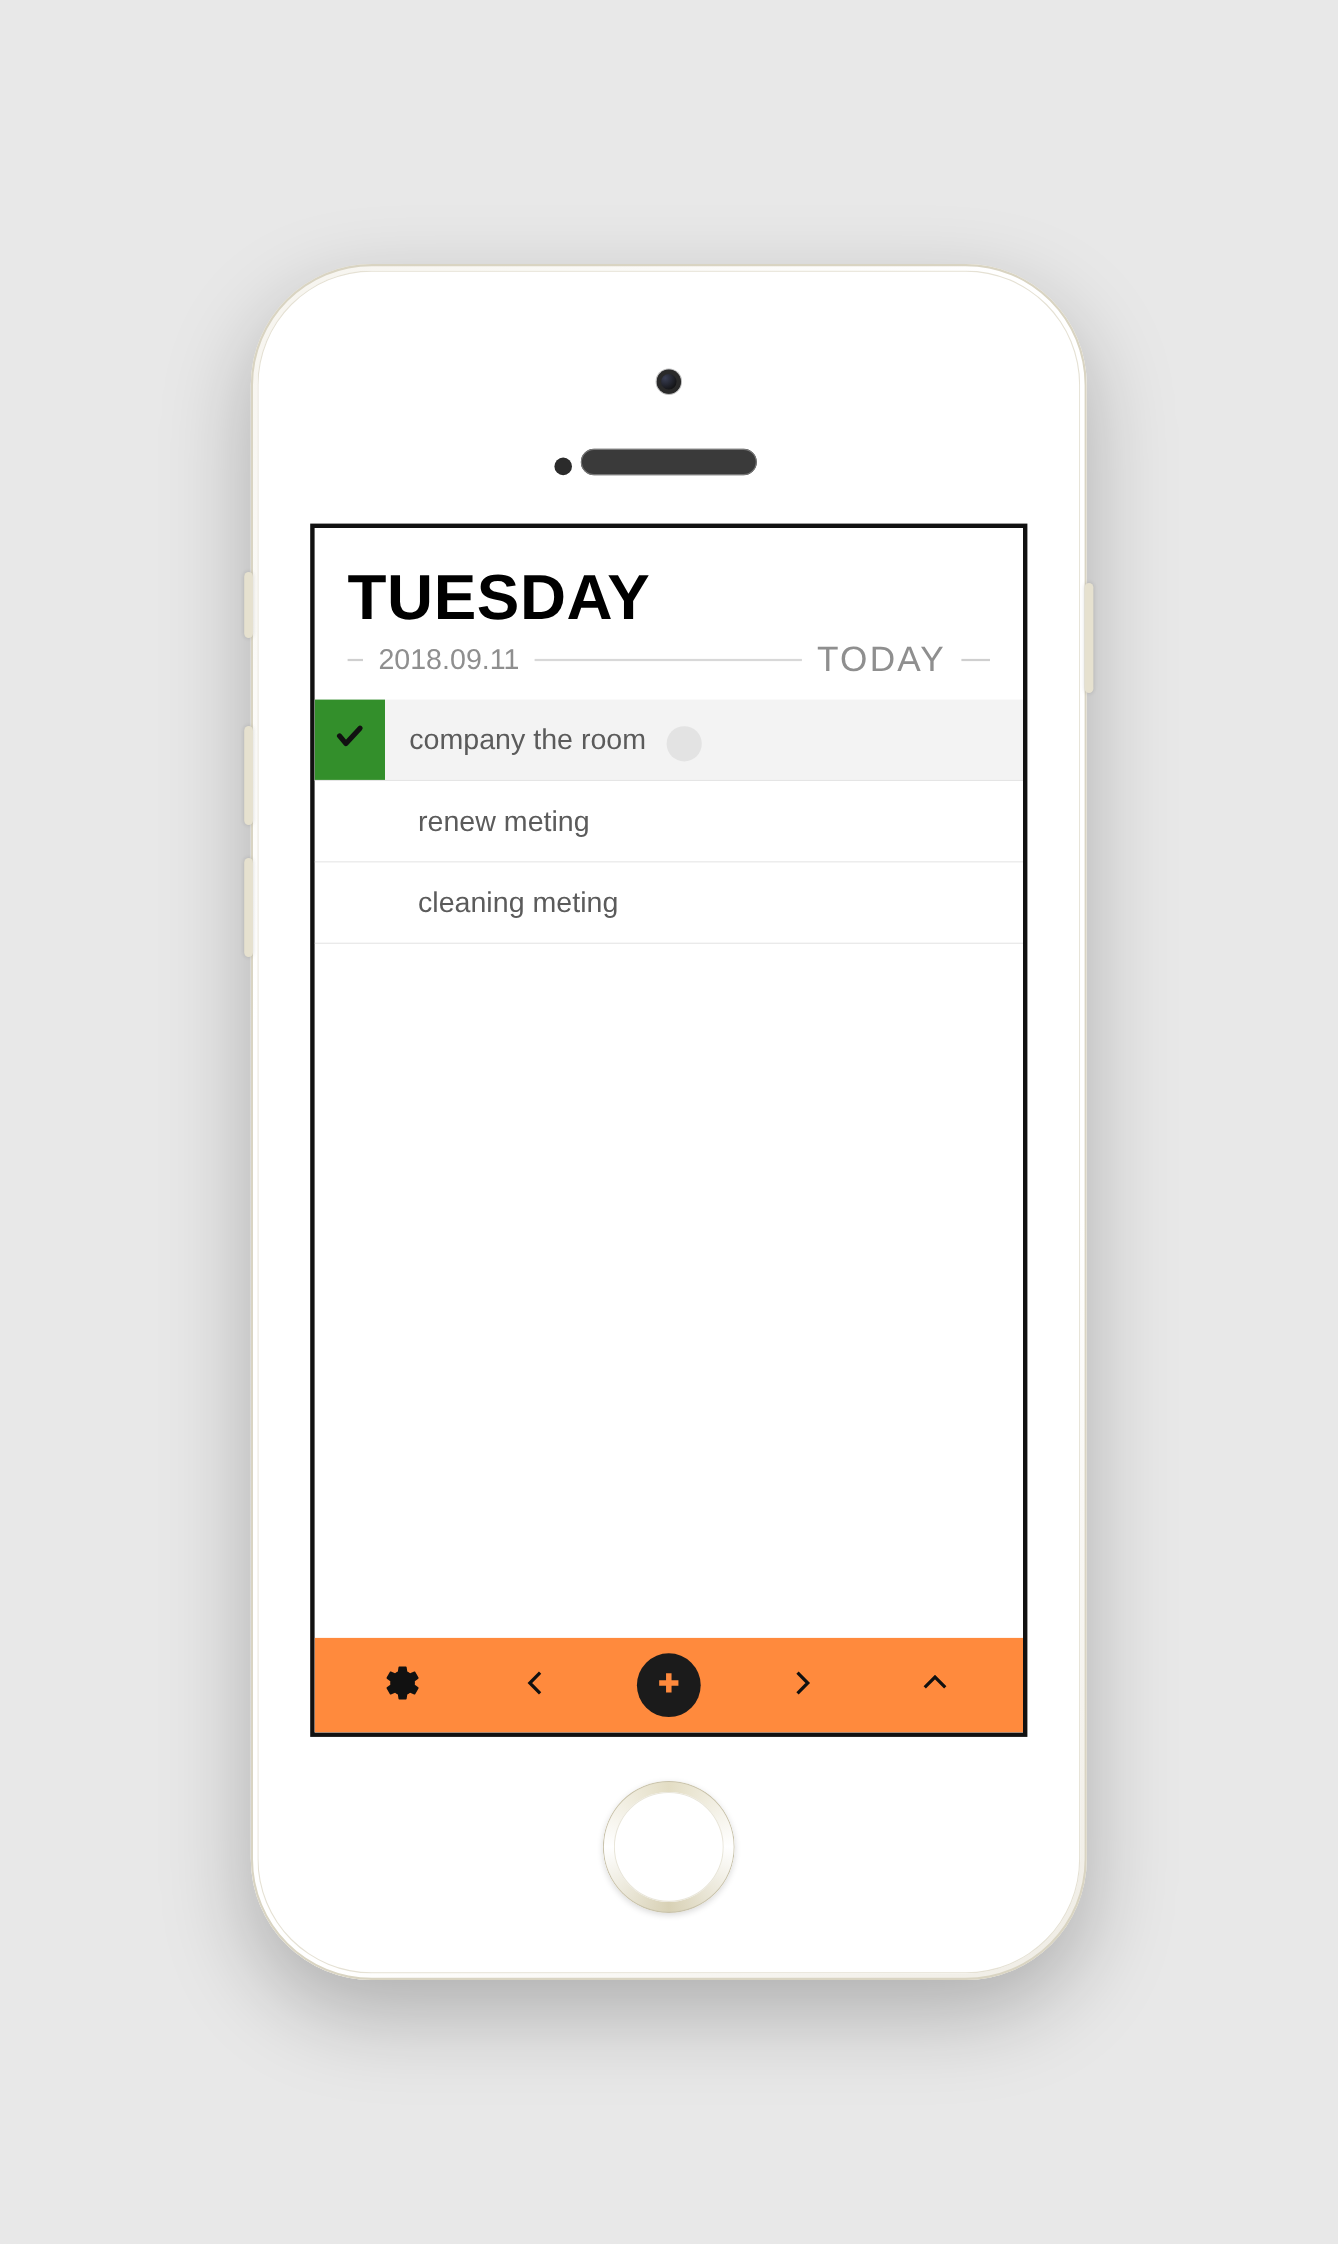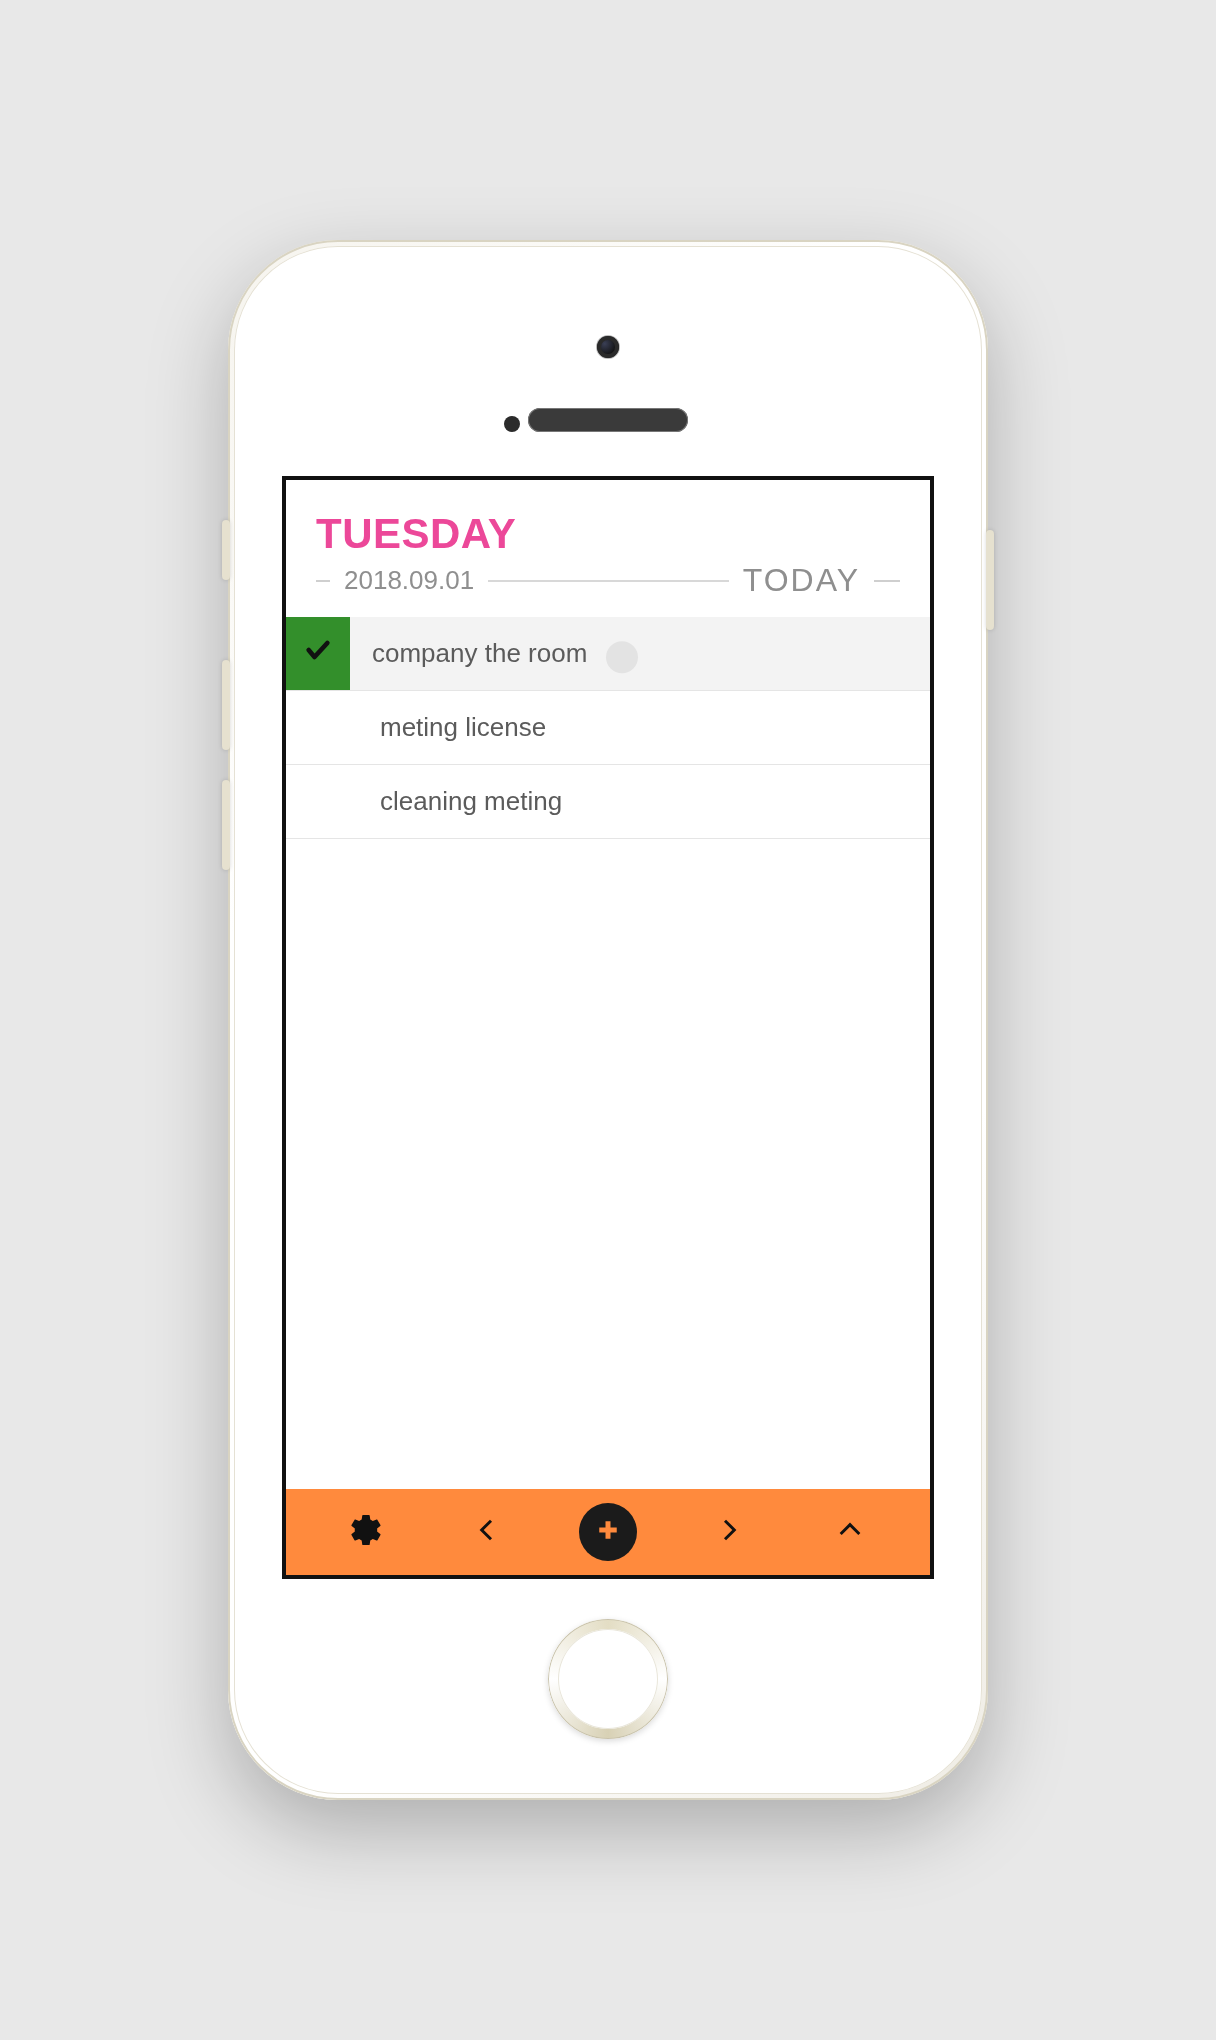--- a/index.html
+++ b/index.html
@@ -79,21 +79,21 @@
     top:230px; left:48px; right:48px; bottom:215px;
     border:4px solid #111;
     background:#ffffff;
     display:flex; flex-direction:column;
     overflow:hidden;
   }
 
   
   .header { padding: 30px 30px 0 30px; }
   .day-title {
-    font-size: 42px; font-weight: 800; letter-spacing: .5px; color:#ec4899;
+    font-size: 58px; font-weight: 800; letter-spacing: .5px; color:#000000;
     text-transform: uppercase;
   }
   .date-row {
     display:flex; align-items:center; gap:14px; margin-top:4px;
   }
   .date-row .dash { flex:0 0 14px; height:2px; background:#cfcfcf; }
   .date-text { font-size:26px; color:#8f8f8f; flex:0 0 auto; }
   .date-row .line { flex:1 1 auto; height:2px; background:#d8d8d8; }
   .today-text { font-size:32px; color:#8f8f8f; letter-spacing:2px; }
   .date-row .dash2 { flex:0 0 26px; height:2px; background:#cfcfcf; }
@@ -157,21 +157,21 @@
     <div class="cam"></div>
     <div class="prox"></div>
     <div class="speaker"></div>
 
     <div class="screen">
 
       <div class="header">
         <div class="day-title">TUESDAY</div>
         <div class="date-row">
           <span class="dash"></span>
-          <span class="date-text">2018.09.01</span>
+          <span class="date-text">2018.09.11</span>
           <span class="line"></span>
           <span class="today-text">TODAY</span>
           <span class="dash2"></span>
         </div>
       </div>
 
       <div class="list" id="task-list">
           <div class="task done">
             <div class="check-box">
               <span><svg viewBox="0 0 24 24" fill="none" stroke="#111" stroke-width="4" stroke-linecap="round" stroke-linejoin="round">
@@ -180,21 +180,21 @@
             </div>
             <div class="task-label">company the room</div>
             <div class="knob"></div>
           </div>
           <div class="task">
             <div class="check-box">
               <span><svg viewBox="0 0 24 24" fill="none" stroke="#111" stroke-width="4" stroke-linecap="round" stroke-linejoin="round">
                   <polyline points="4 12 9 18 20 6"></polyline>
                 </svg></span>
             </div>
-            <div class="task-label">meting license</div>
+            <div class="task-label">renew meting</div>
           </div>
           <div class="task">
             <div class="check-box">
               <span><svg viewBox="0 0 24 24" fill="none" stroke="#111" stroke-width="4" stroke-linecap="round" stroke-linejoin="round">
                   <polyline points="4 12 9 18 20 6"></polyline>
                 </svg></span>
             </div>
             <div class="task-label">cleaning meting</div>
           </div>
         </div>

